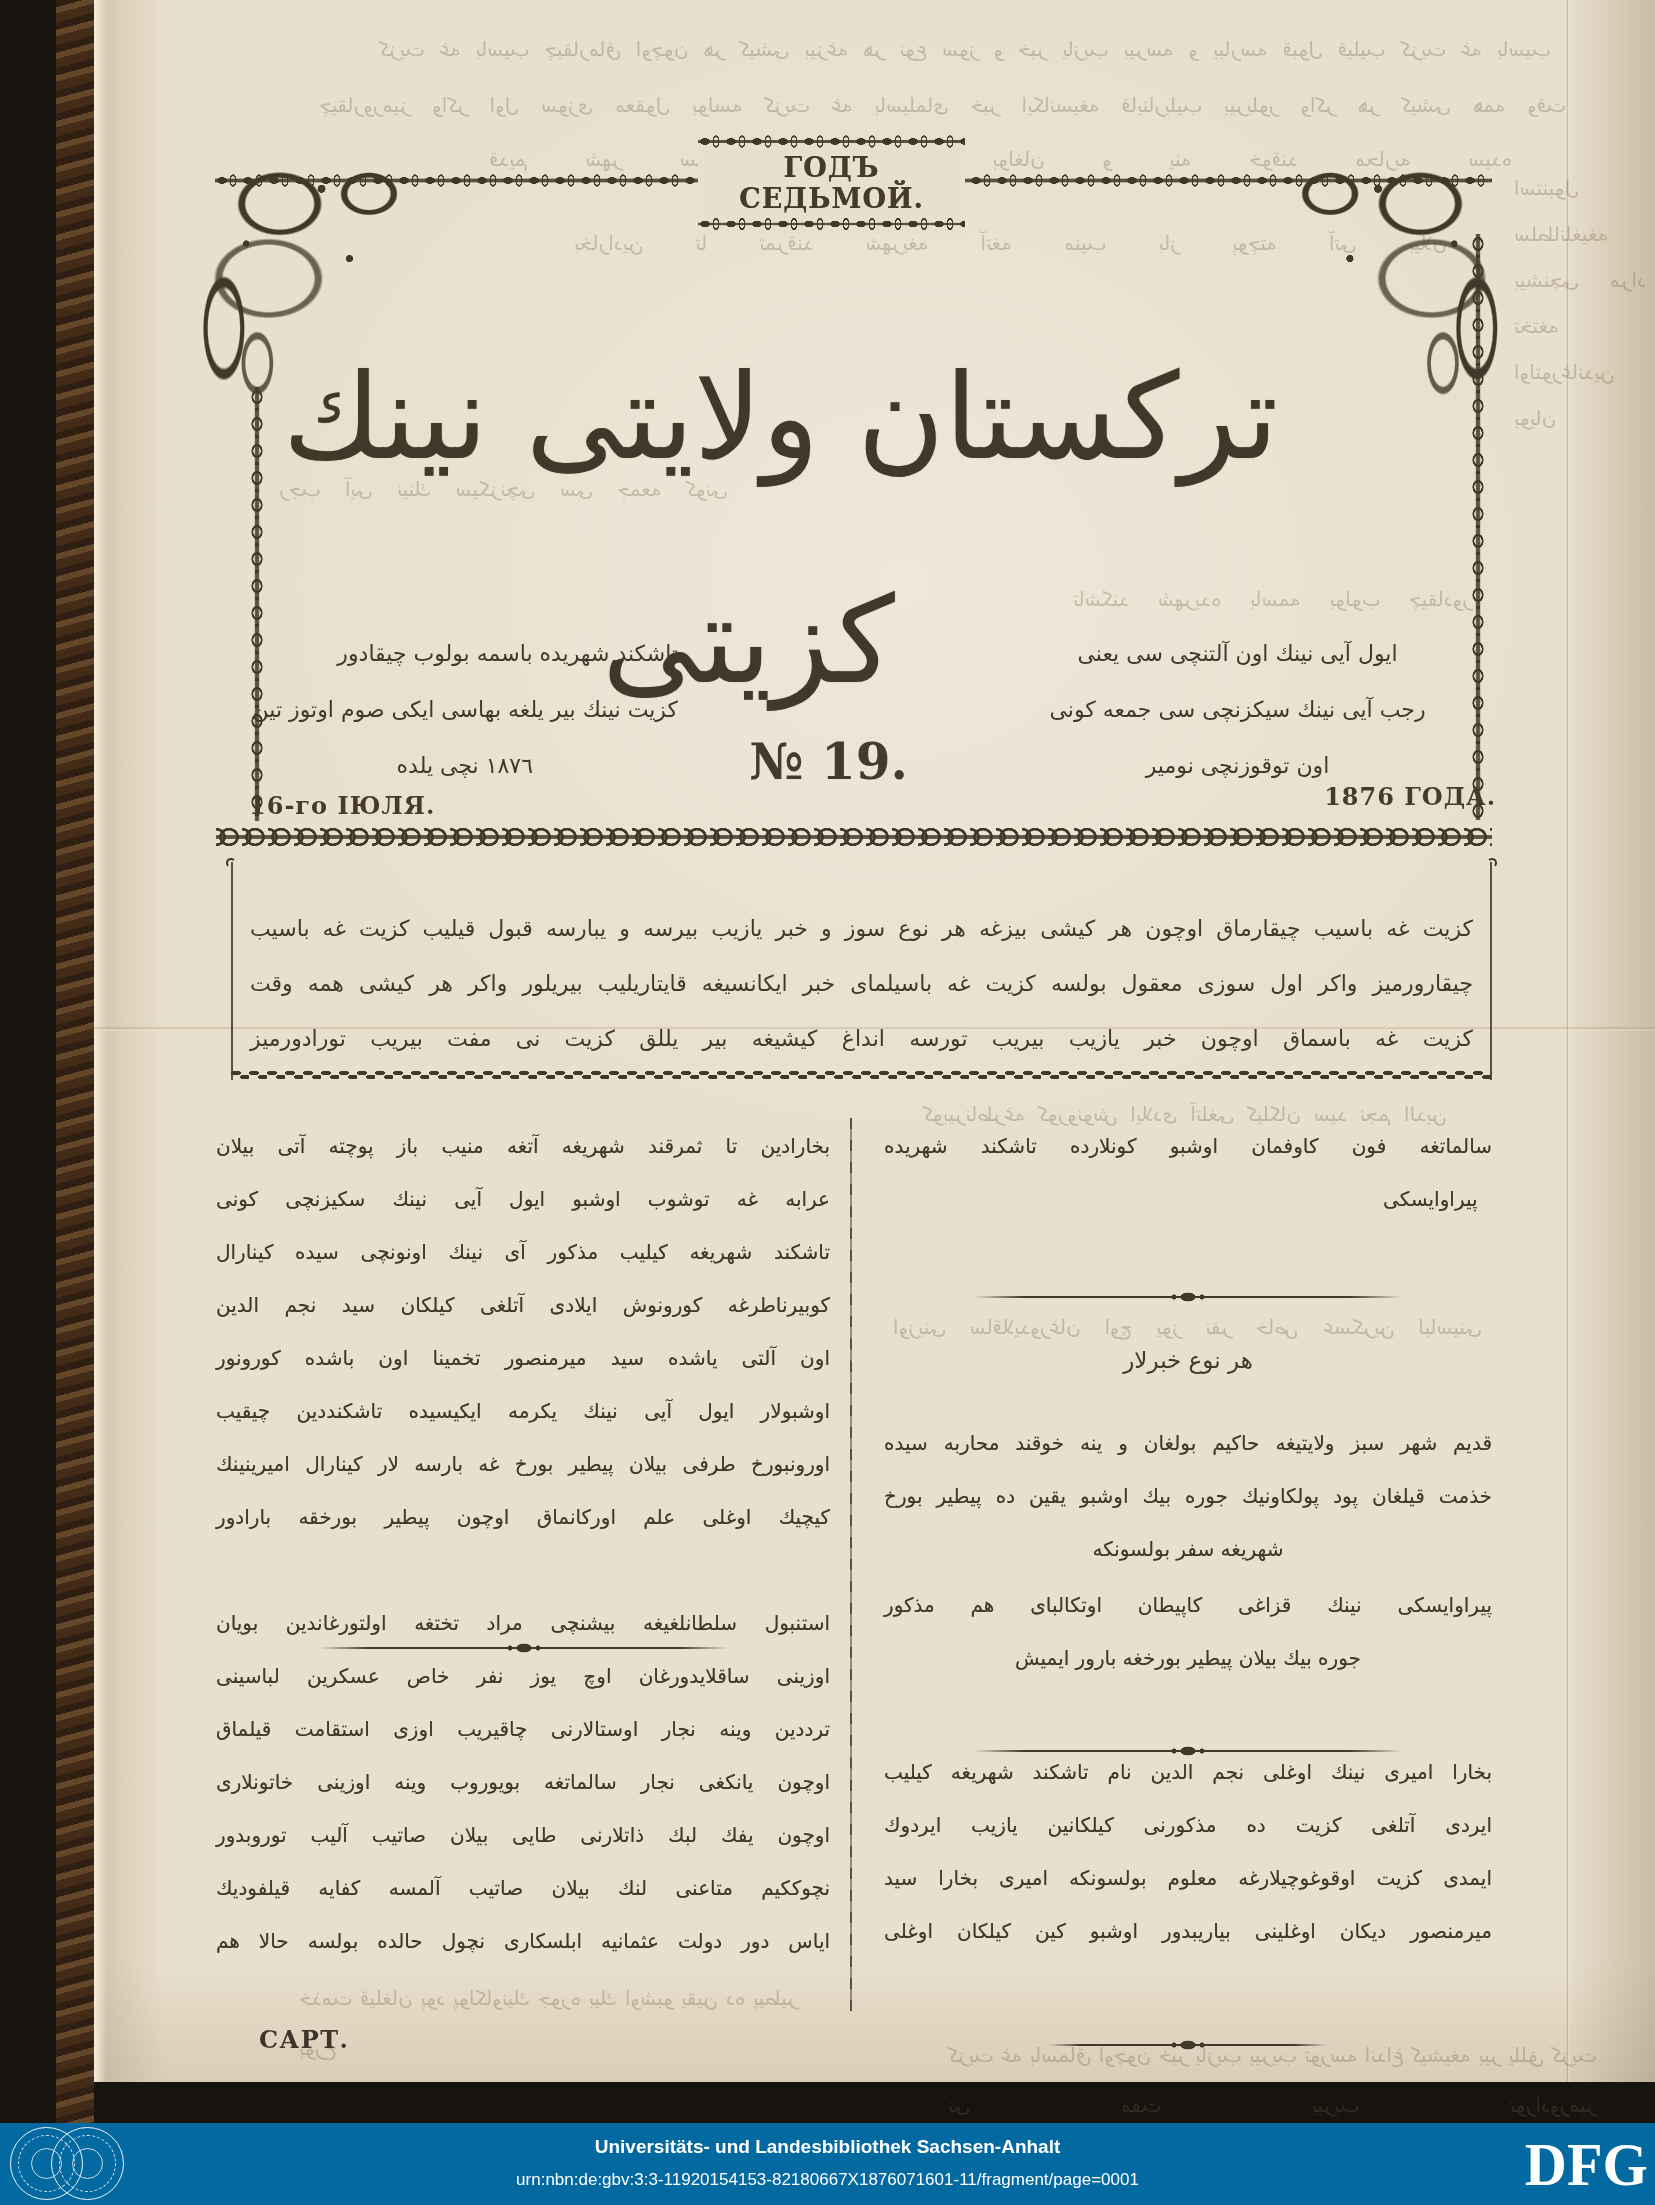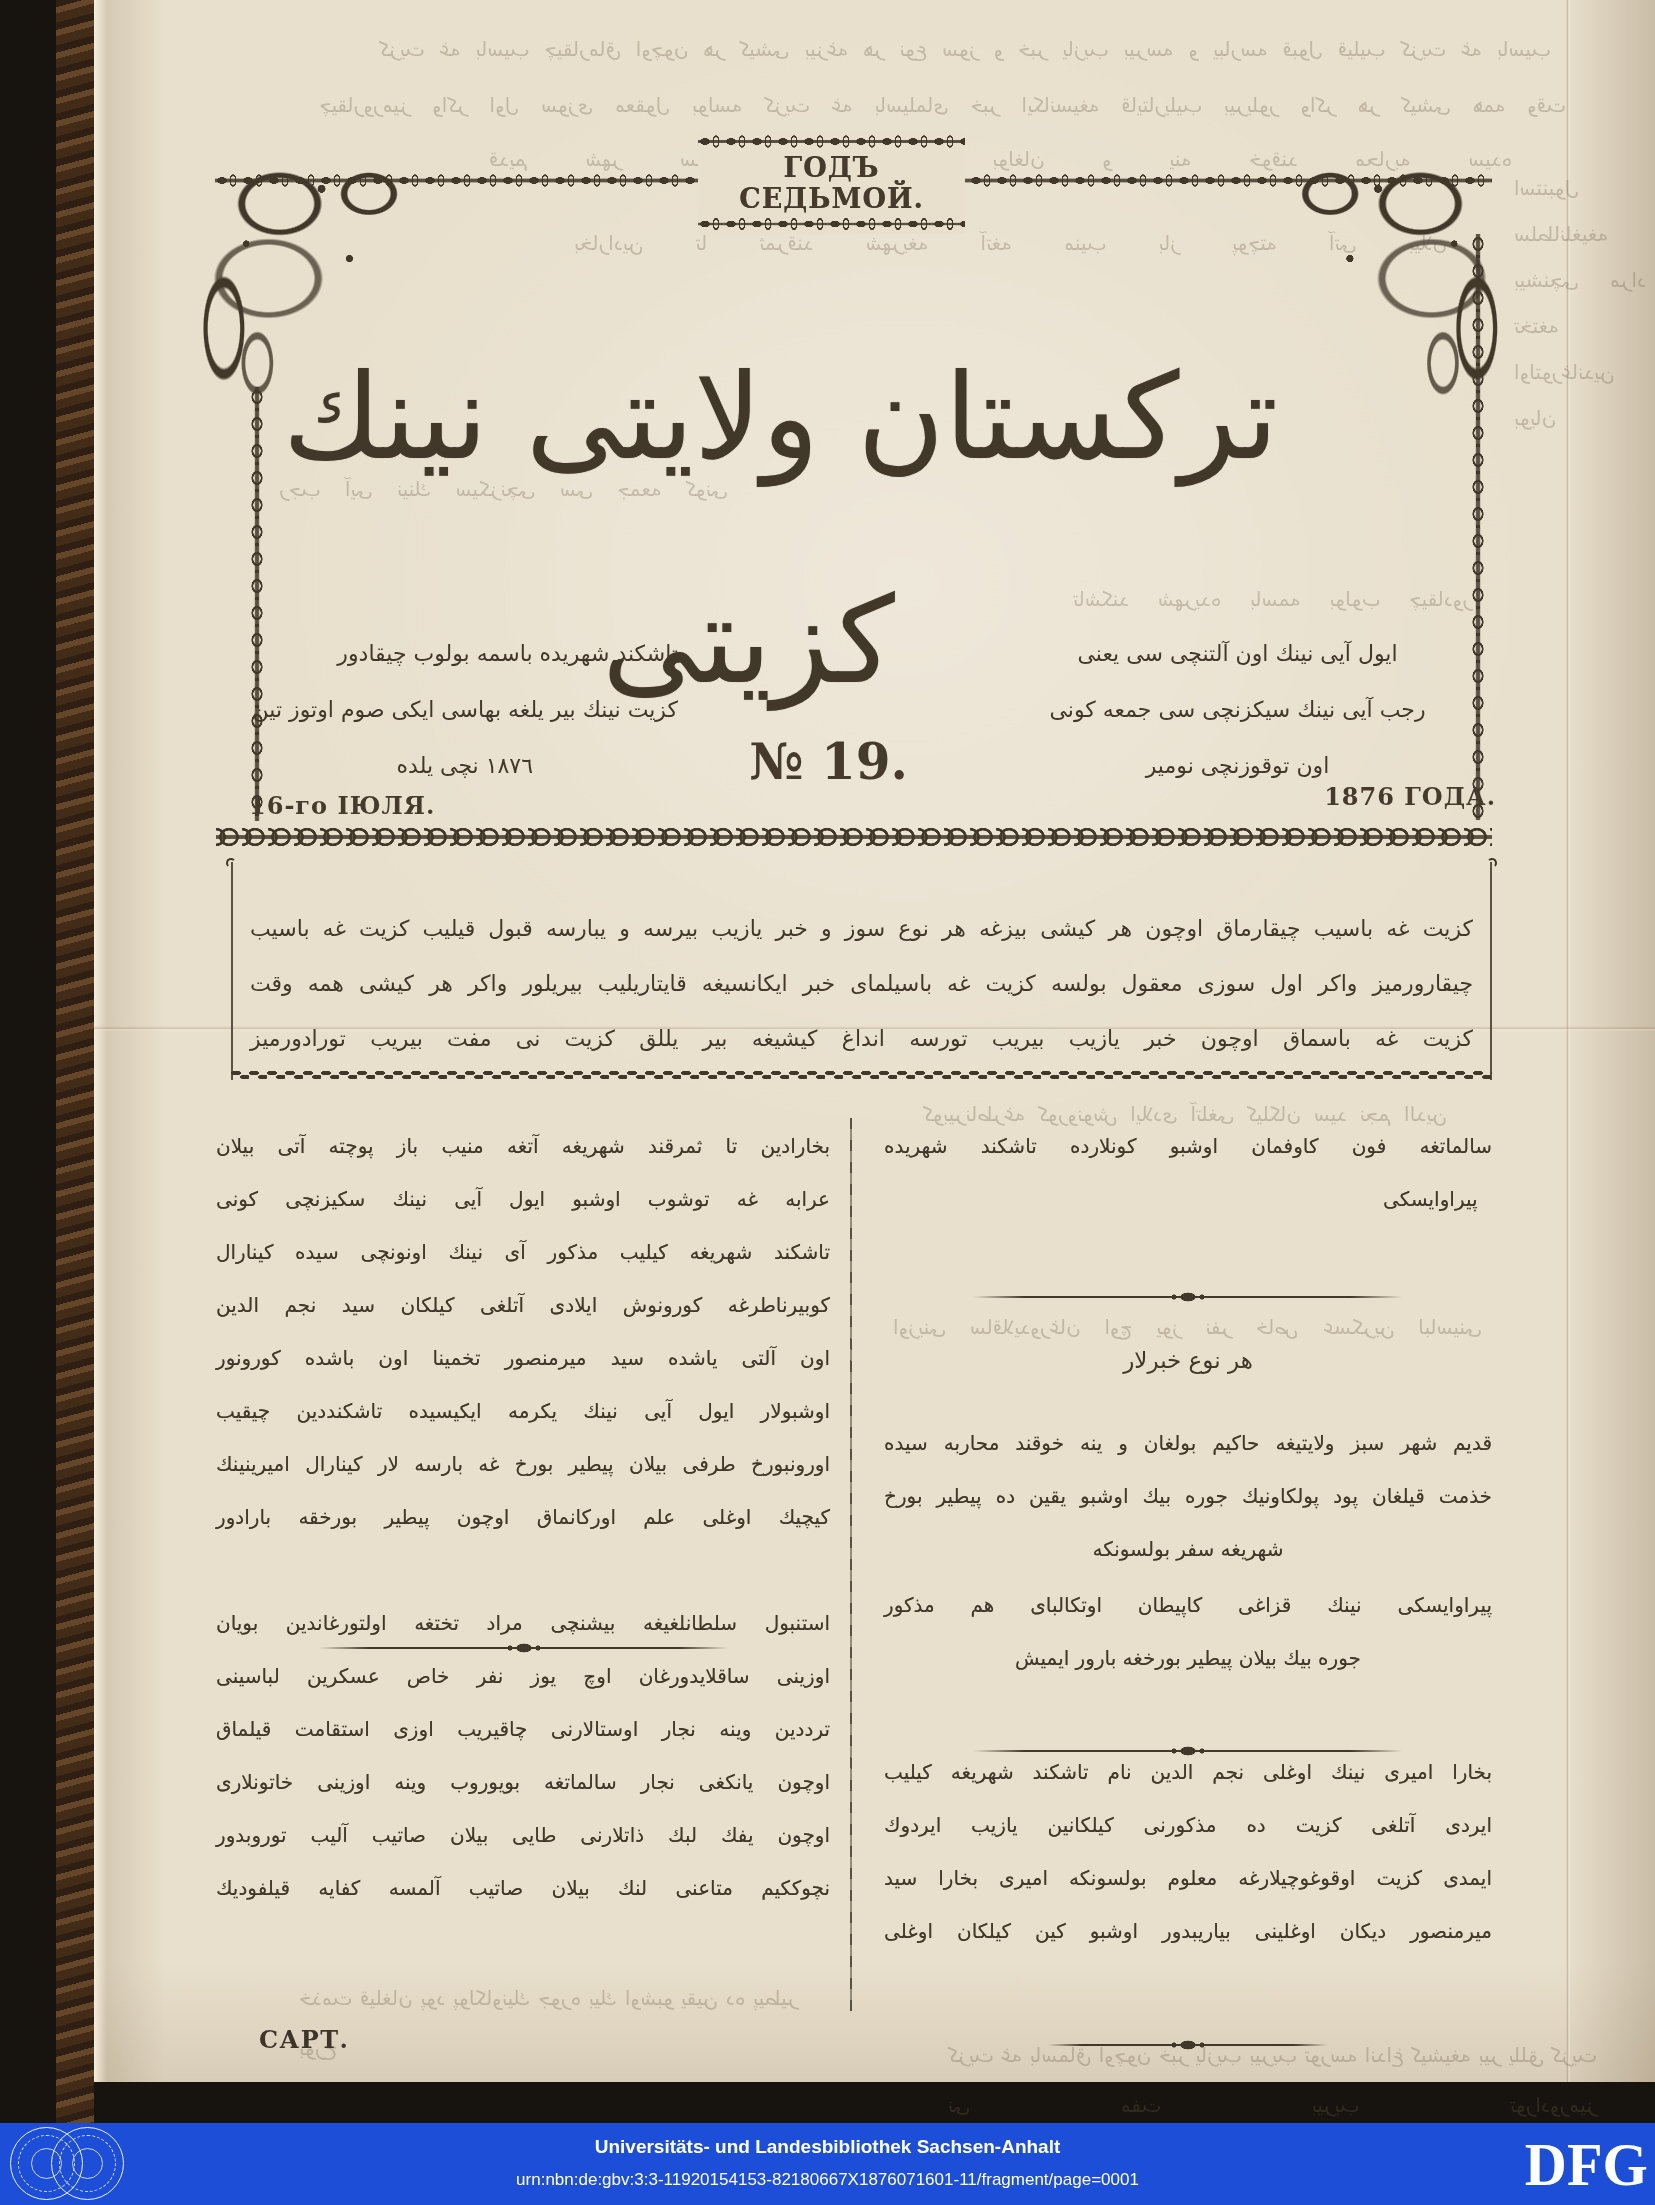--- a/index.html
+++ b/index.html
@@ -128,21 +128,21 @@
   .bodytxt{font-size:20px;line-height:53px;text-shadow:0 0 0.3px rgba(66,56,42,.5);}
   .colheading{font-size:23px;text-align:center;}
   .catchword{font-family:"DejaVu Serif","Liberation Serif",serif;font-size:24px;font-weight:bold;
     letter-spacing:1.5px;color:#3e3429;}
 
   
   .ghost{position:absolute;z-index:2;direction:rtl;font-size:20px;line-height:50px;
     color:var(--ghost);transform:scaleX(-1);filter:blur(0.3px);text-align:justify;text-align-last:justify;}
 
   
-  .footer-bar{position:absolute;left:0;top:2123px;width:1655px;height:82px;background:#1d4ed8;z-index:5;}
+  .footer-bar{position:absolute;left:0;top:2123px;width:1655px;height:82px;background:#0369a1;z-index:5;}
   .footer-line1{position:absolute;left:0;right:0;top:13px;text-align:center;
     font-family:"Liberation Sans","DejaVu Sans",sans-serif;font-size:19px;font-weight:bold;color:#fff;}
   .footer-line2{position:absolute;left:0;right:0;top:47px;text-align:center;
     font-family:"Liberation Sans","DejaVu Sans",sans-serif;font-size:17px;color:#fff;}
   .seal{position:absolute;top:4px;width:73px;height:73px;border:1.5px solid rgba(255,255,255,.92);border-radius:50%;}
   .seal::before{content:"";position:absolute;inset:7px;border:1px dashed rgba(255,255,255,.85);border-radius:50%;}
   .seal::after{content:"";position:absolute;inset:20px;border:1px solid rgba(255,255,255,.75);border-radius:50%;}
   .dfg-logo{position:absolute;right:7px;top:12px;font-family:"Liberation Serif","DejaVu Serif",serif;
     font-size:52px;font-weight:bold;color:#fff;letter-spacing:0px;transform:scale(1.12,1.18);transform-origin:right center;}
 </style>
@@ -244,20 +244,21 @@
   <div class="just">كيچيك اوغلى علم اوركانماق اوچون پيطير بورخقه بارادور</div>
 </div>
 <div class="abs orn-divider" style="left:319px;top:1551px;width:409px;height:27px;"></div>
 <div class="abs arab bodytxt" style="left:216px;top:1597px;width:614px;line-height:53px;">
   <div class="just">استنبول سلطانلغيغه بيشنچى مراد تختغه اولتورغاندين بويان</div>
   <div class="just">اوزينى ساقلايدورغان اوچ يوز نفر خاص عسكرين لباسينى</div>
   <div class="just">ترددين وينه نجار اوستالارنى چاقيريب اوزى استقامت قيلماق</div>
   <div class="just">اوچون يانكغى نجار سالماتغه بويوروب وينه اوزينى خاتونلارى</div>
   <div class="just">اوچون يفك لبك ذاتلارنى طايى بيلان صاتيب آليب توروبدور</div>
   <div class="just">نچوككيم متاعنى لنك بيلان صاتيب آلمسه كفايه قيلفوديك</div>
+  <div class="just">اياس دور دولت عثمانيه ابلسكارى نچول حالده بولسه حالا هم</div>
 </div>
 <div class="abs catchword" style="left:259px;top:2025px;">САРТ.</div>
 
 <div class="footer-bar">
   <div class="seal" style="left:10px;"></div>
   <div class="seal" style="left:51px;"></div>
   <div class="footer-line1">Universitäts- und Landesbibliothek Sachsen-Anhalt</div>
   <div class="footer-line2">urn:nbn:de:gbv:3:3-11920154153-82180667X1876071601-11/fragment/page=0001</div>
   <div class="dfg-logo">DFG</div>
 </div>

